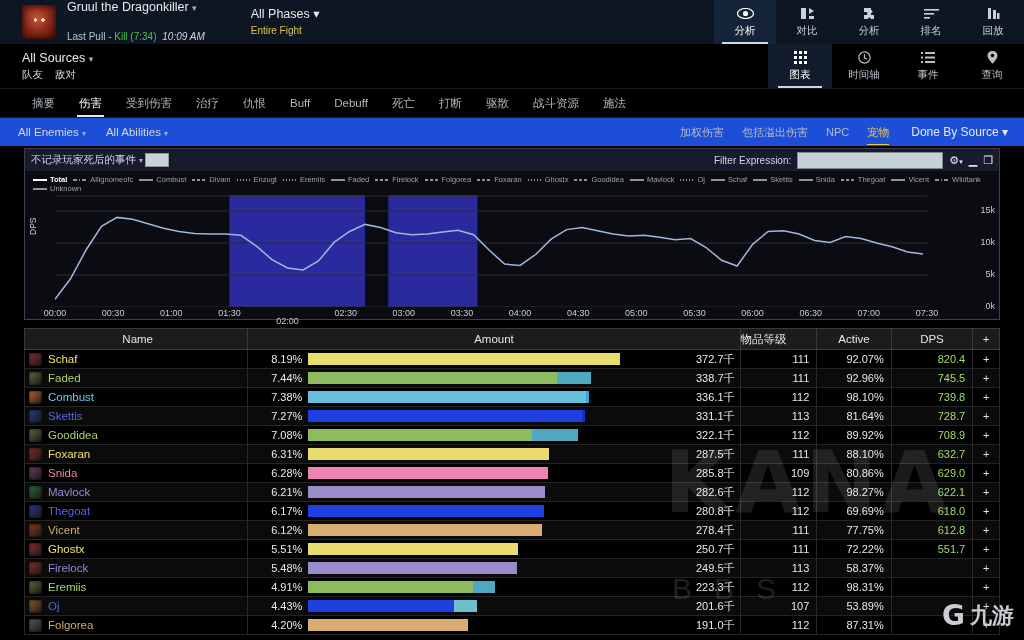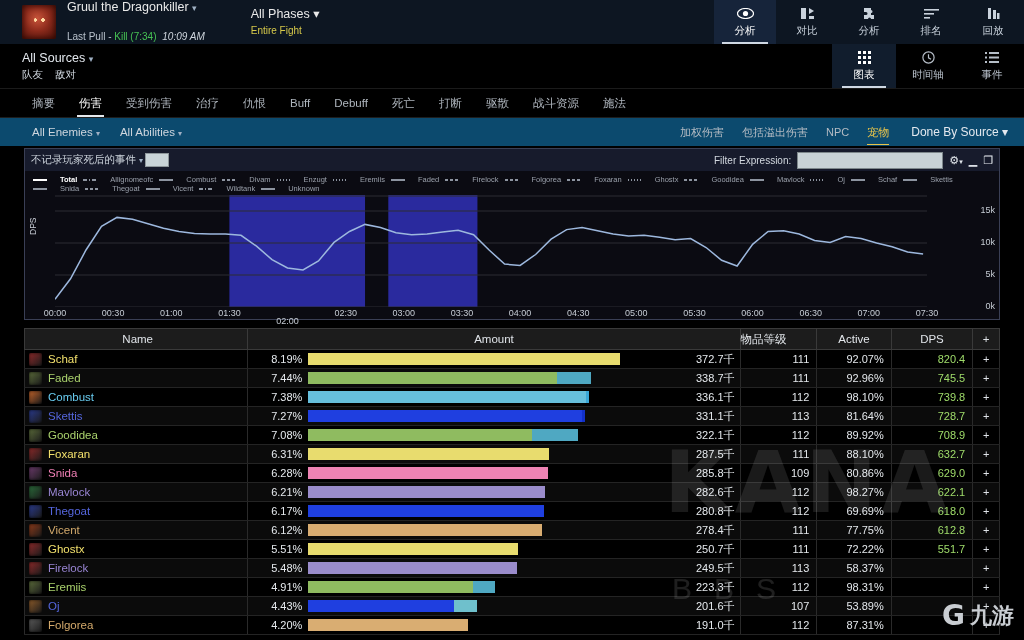--- a/index.html
+++ b/index.html
@@ -51,42 +51,42 @@
   .snav.active:after{content:"";position:absolute;left:10px;right:10px;bottom:0;height:2px;background:#cfd8e3;}
 
   
   .tabs{height:28px;background:#000;display:flex;align-items:center;padding-left:20px;gap:0;
         border-bottom:1px solid #1e1e1e;}
   .tab{font-size:11.5px;color:#aeb5bd;padding:0 12px;line-height:27px;cursor:pointer;position:relative;}
   .tab.active{color:#fff;}
   .tab.active:after{content:"";position:absolute;left:10px;right:10px;bottom:0;height:2px;background:#e6e9ed;}
 
   
-  .filterrow{height:28px;display:flex;align-items:center;padding-left:32px;position:relative;background:#0c4a6e;}
+  .filterrow{height:28px;display:flex;align-items:center;padding-left:18px;position:relative;background:#1d4ed8;}
   .fdrop{font-size:11.5px;color:#cfd6de;margin-right:20px;cursor:pointer;}
   .fdrop .caret{font-size:8px;color:#9fb0c4;}
   .fright{position:absolute;right:16px;top:0;height:28px;display:flex;align-items:center;}
   .fright .fitem{font-size:11px;color:#b4bbc3;margin-left:18px;cursor:pointer;position:relative;}
   .fright .fitem.active{color:#e8c44a;}
   .fright .fitem.active:after{content:"";position:absolute;left:0;right:0;bottom:-5px;height:1px;background:#e8c44a;}
   .fright .fdone{font-size:12px;color:#e4e9ef;margin-left:22px;cursor:pointer;}
 
   
   .chartpanel{margin:2px 24px 0 24px;border:1px solid #3a3f55;background:#0b0b12;height:170px;position:relative;}
   .chart-toolbar{height:22px;background:#171b2c;display:flex;align-items:center;padding:0 6px;position:relative;}
   .ct-left{font-size:10.5px;color:#cfd6de;display:flex;align-items:center;gap:2px;}
   .ct-left .caret{font-size:8px;color:#9fb0c4;}
   .ct-swatch{width:22px;height:12px;background:#c9d4d8;border:1px solid #8e979b;}
   .ct-right{position:absolute;right:6px;display:flex;align-items:center;gap:6px;}
   .ct-right .lbl{font-size:10px;color:#d2d8df;}
   .ct-input{width:140px;height:13px;background:#c8d2d6;border:1px solid #7d878b;}
   .ct-icon{font-size:11px;color:#e2e7ec;cursor:pointer;}
 
   .legend{padding:4px 8px 2px 8px;display:flex;flex-wrap:wrap;align-items:center;gap:0 6px;}
-  .lg{display:flex;align-items:center;gap:13px;font-size:7.5px;color:#9aa0ab;}
+  .lg{display:flex;align-items:center;gap:3px;font-size:7.5px;color:#9aa0ab;}
   .lg.total{color:#fff;font-weight:bold;}
 
   .plot{position:relative;height:112px;margin:0 34px 0 30px;}
   .plot svg{display:block;}
   .ylab{position:absolute;left:-27px;top:40px;font-size:8.5px;color:#c9ced6;
         transform:rotate(-90deg);transform-origin:left top;}
   .ytick{position:absolute;right:-30px;font-size:9px;color:#c6ccd4;}
   .xaxis{position:relative;height:16px;margin:0 34px 0 30px;}
   .xt{position:absolute;font-size:9px;color:#c6ccd4;transform:translateX(-50%);top:1px;}
 
@@ -249,20 +249,29 @@
                 <rect x="4" y="0" width="10" height="2"></rect>
                 <rect x="0" y="4.5" width="2" height="2"></rect>
                 <rect x="4" y="4.5" width="10" height="2"></rect>
                 <rect x="0" y="9" width="2" height="2"></rect>
                 <rect x="4" y="9" width="10" height="2"></rect>
               </g>
             </svg>
         </div>
         <div class="tl">事件</div>
       </div>
+      <div class="snav">
+        <div class="ti">
+          <svg width="11" height="13" viewBox="0 0 11 13">
+              <path d="M5.5 0C2.6 0 .5 2 .5 4.6c0 3.3 5 8.2 5 8.2s5-4.9 5-8.2C10.5 2 8.4 0 5.5 0z" fill="#b6bec8"></path>
+              <circle cx="5.5" cy="4.5" r="1.7" fill="#000"></circle>
+            </svg>
+        </div>
+        <div class="tl">查询</div>
+      </div>
     </div>
   </div>
 
   <div class="tabs">
     <div class="tab">摘要</div>
     <div class="tab active">伤害</div>
     <div class="tab">受到伤害</div>
     <div class="tab">治疗</div>
     <div class="tab">仇恨</div>
     <div class="tab">Buff</div>

